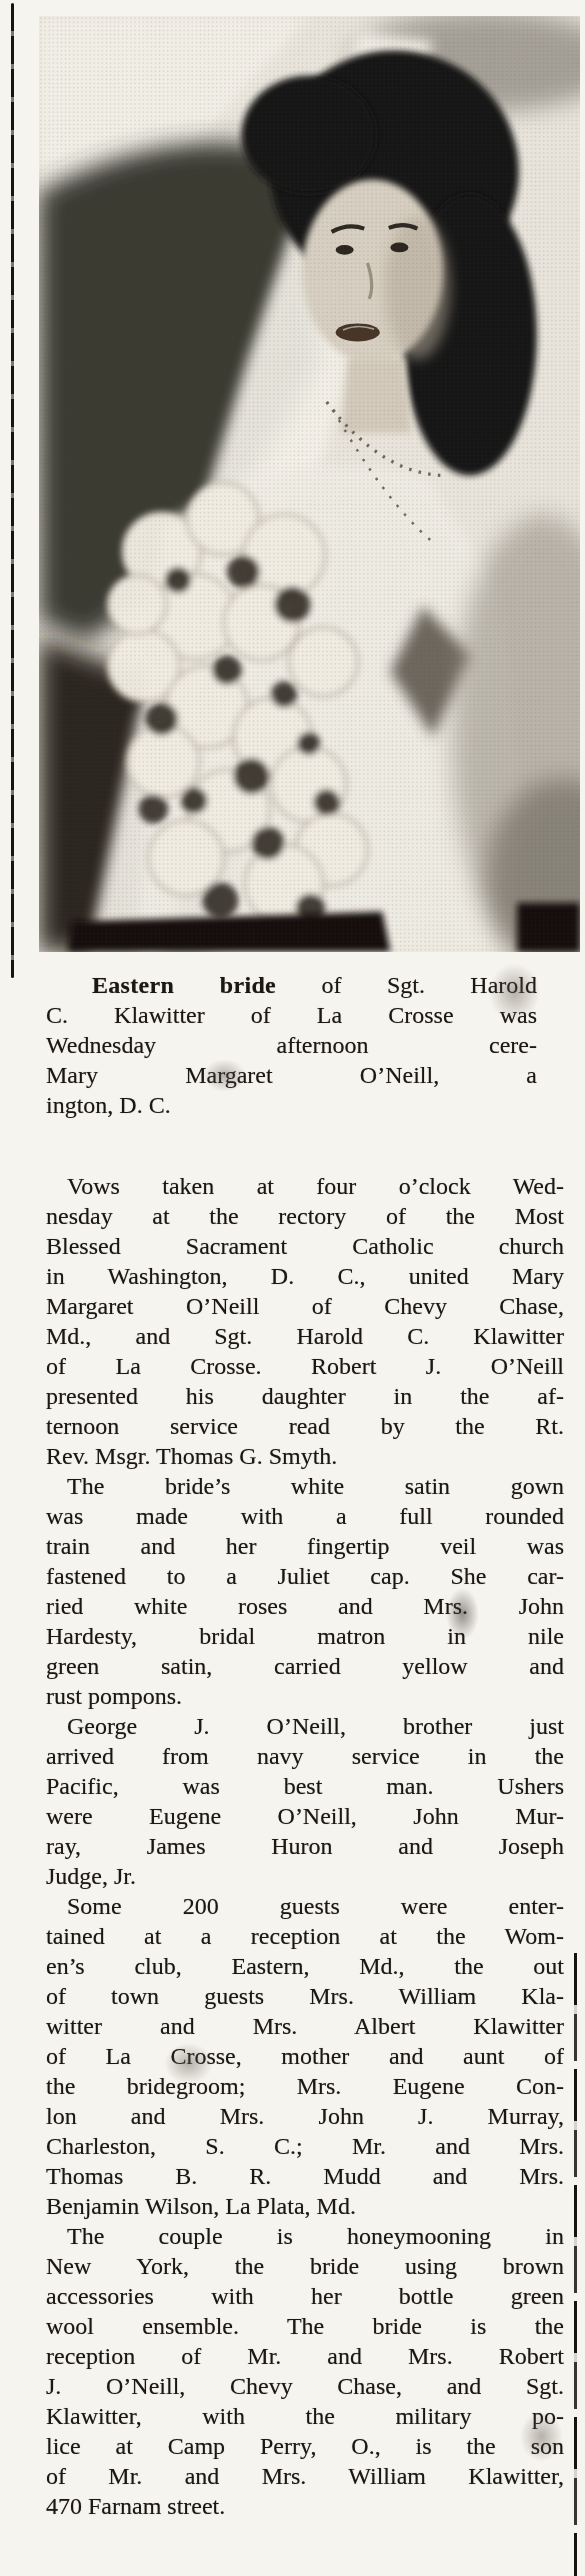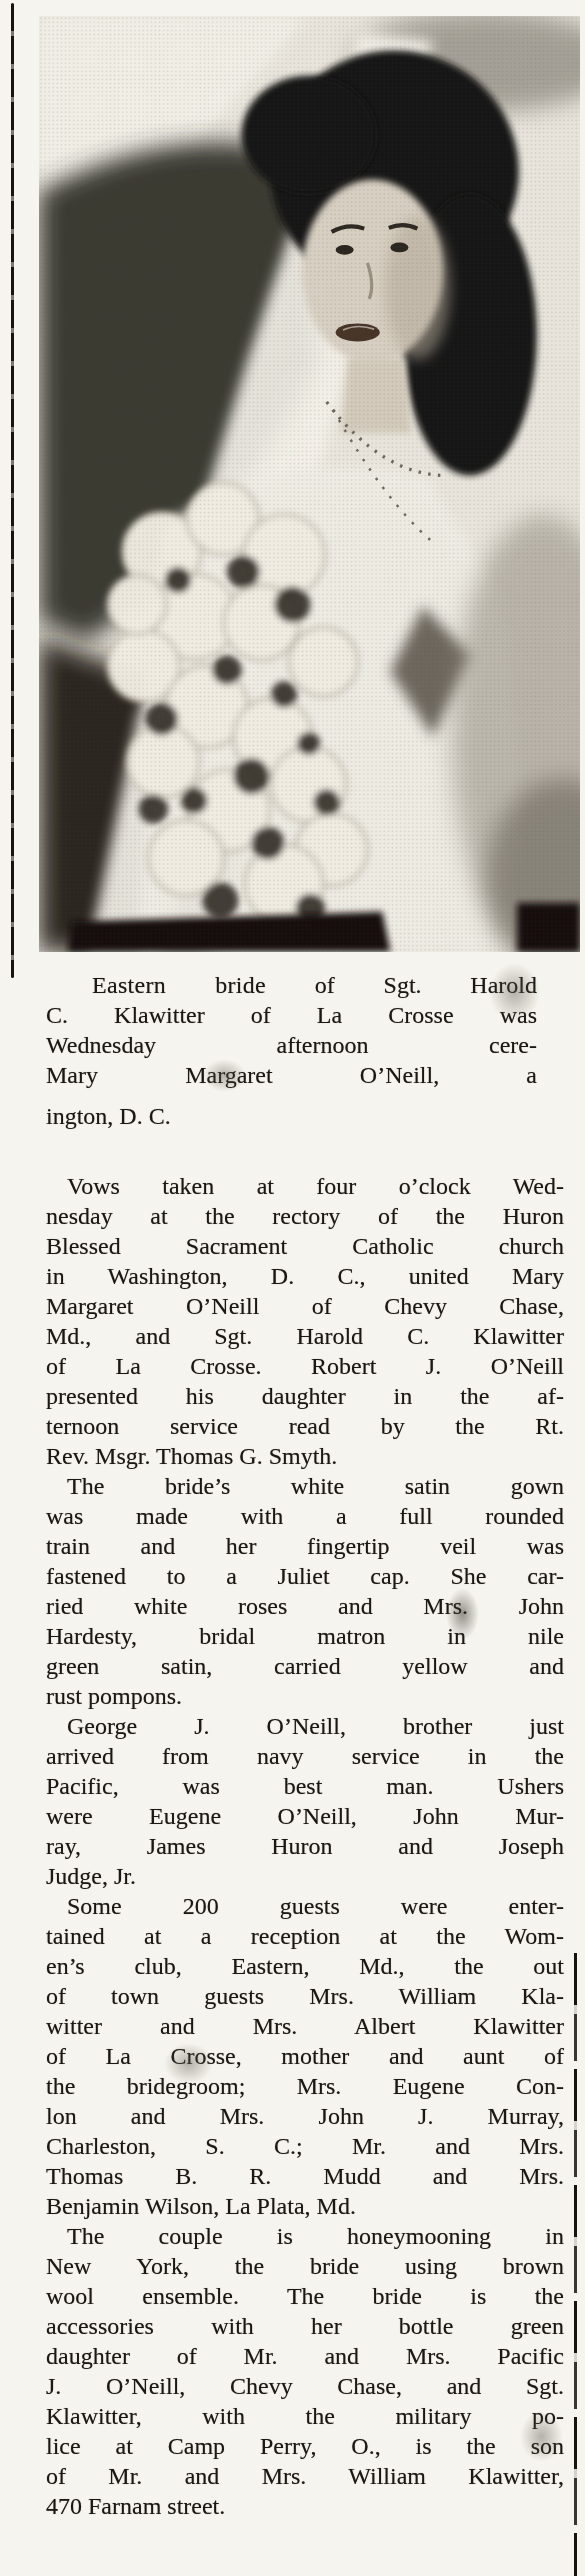--- a/index.html
+++ b/index.html
@@ -23,22 +23,22 @@
   figure.photo{position:absolute;left:39px;top:16.4px;width:541px;height:936px;margin:0;}
   figure.photo svg{display:block;width:541px;height:936px;}
   
   .caption{
     position:absolute;left:46px;top:970px;width:491px;
     font-size:24px;line-height:30px;
     text-shadow:0 0 0.8px rgba(27,23,19,.45);
   }
   .caption .line{text-align:justify;text-align-last:justify;}
   .caption .line.first{text-indent:46px;}
-  .caption .line.last{text-align-last:left;margin-top:11px;}
-  .caption b{font-weight:normal;letter-spacing:0.3px;}
+  .caption .line.last{text-align-last:left;}
+  .caption b{font-weight:bold;letter-spacing:0.3px;}
   
   .body-text{
     position:absolute;left:46px;top:1171px;width:518px;
     font-size:24px;line-height:30px;
     text-shadow:0 0 0.8px rgba(27,23,19,.45);
   }
   .body-text .line{text-align:justify;text-align-last:justify;font-family:Liberation Serif, serif;}
   .body-text .line.indent{text-indent:21px;}
   .body-text .line.last{text-align-last:left;}
   
@@ -153,21 +153,21 @@
 <div class="caption">
   <div class="line first"><b>Eastern bride</b> <span>of Sgt. Harold</span></div>
 <div class="line">C. Klawitter of La Crosse was</div>
     <div class="line">Wednesday afternoon cere-</div>
     <div class="line">Mary Margaret O’Neill, a</div>
     <div class="line last">ington, D. C.</div>
   </div>
 
 <div class="body-text">
     <div class="line indent">Vows taken at four o’clock Wed-</div>
-    <div class="line">nesday at the rectory of the Huron</div>
+    <div class="line">nesday at the rectory of the Most</div>
     <div class="line">Blessed Sacrament Catholic church</div>
     <div class="line">in Washington, D. C., united Mary</div>
     <div class="line">Margaret O’Neill of Chevy Chase,</div>
     <div class="line">Md., and Sgt. Harold C. Klawitter</div>
     <div class="line">of La Crosse. Robert J. O’Neill</div>
     <div class="line">presented his daughter in the af-</div>
     <div class="line">ternoon service read by the Rt.</div>
     <div class="line last">Rev. Msgr. Thomas G. Smyth.</div>
     <div class="line indent">The bride’s white satin gown</div>
     <div class="line">was made with a full rounded</div>
@@ -189,23 +189,23 @@
     <div class="line">of town guests Mrs. William Kla-</div>
     <div class="line">witter and Mrs. Albert Klawitter</div>
     <div class="line">of La Crosse, mother and aunt of</div>
     <div class="line">the bridegroom; Mrs. Eugene Con-</div>
     <div class="line">lon and Mrs. John J. Murray,</div>
     <div class="line">Charleston, S. C.; Mr. and Mrs.</div>
     <div class="line">Thomas B. R. Mudd and Mrs.</div>
     <div class="line last">Benjamin Wilson, La Plata, Md.</div>
     <div class="line indent">The couple is honeymooning in</div>
     <div class="line">New York, the bride using brown</div>
+    <div class="line">accessories with her bottle green</div>
     <div class="line">wool ensemble. The bride is the</div>
-    <div class="line">accessories with her bottle green</div>
-    <div class="line">daughter of Mr. and Mrs. Pacific</div>
+    <div class="line">reception of Mr. and Mrs. Robert</div>
     <div class="line">J. O’Neill, Chevy Chase, and Sgt.</div>
     <div class="line">Klawitter, with the military po-</div>
     <div class="line">lice at Camp Perry, O., is the son</div>
     <div class="line">of Mr. and Mrs. William Klawitter,</div>
     <div class="line last">470 Farnam street.</div>
   </div>
 
 <div class="smudge" style="left:489px;top:963px;width:51px;height:59px;"></div>
 <div class="smudge" style="left:203px;top:1059px;width:43px;height:33px;"></div>
 <div class="smudge dark" style="left:446px;top:1588px;width:33px;height:52px;"></div>

